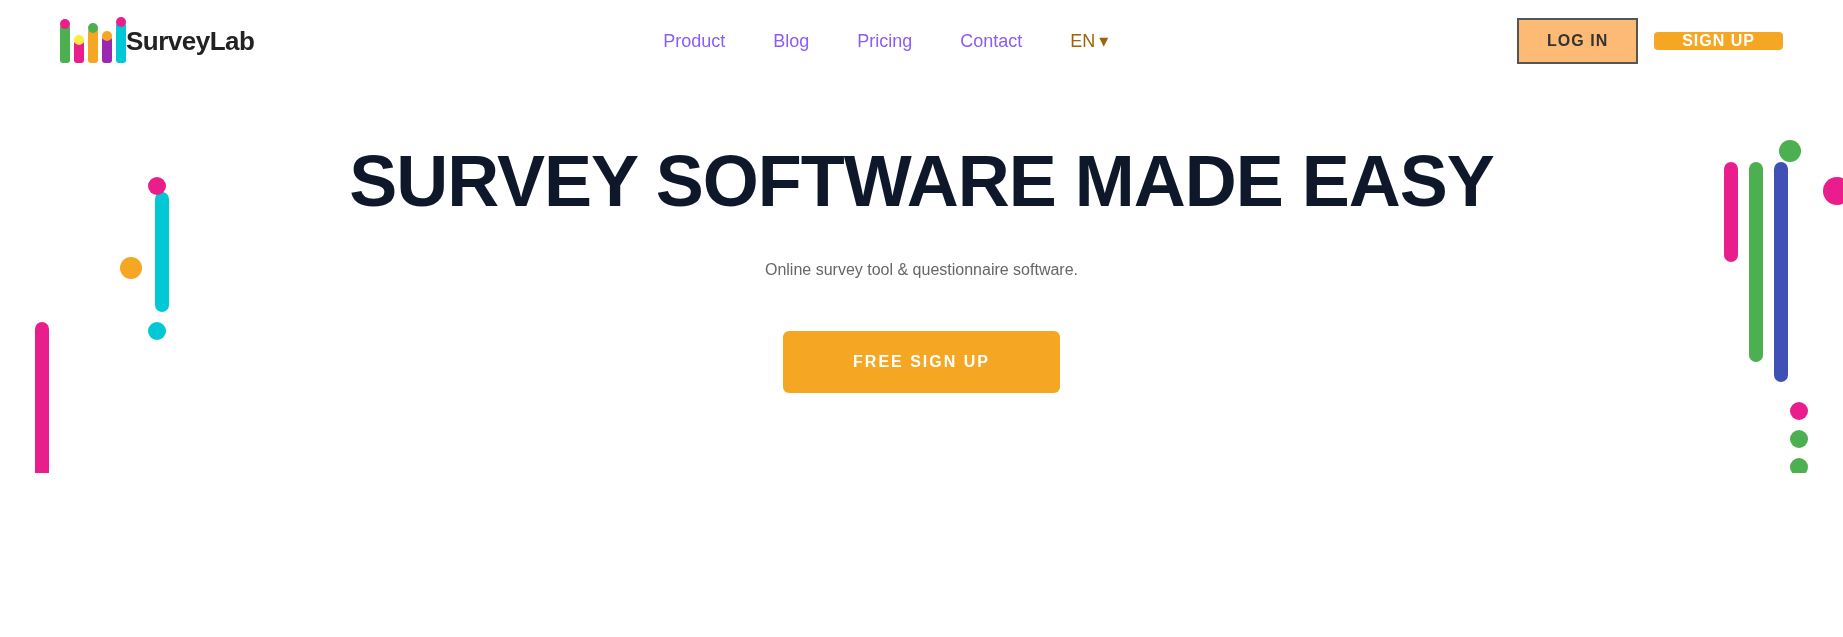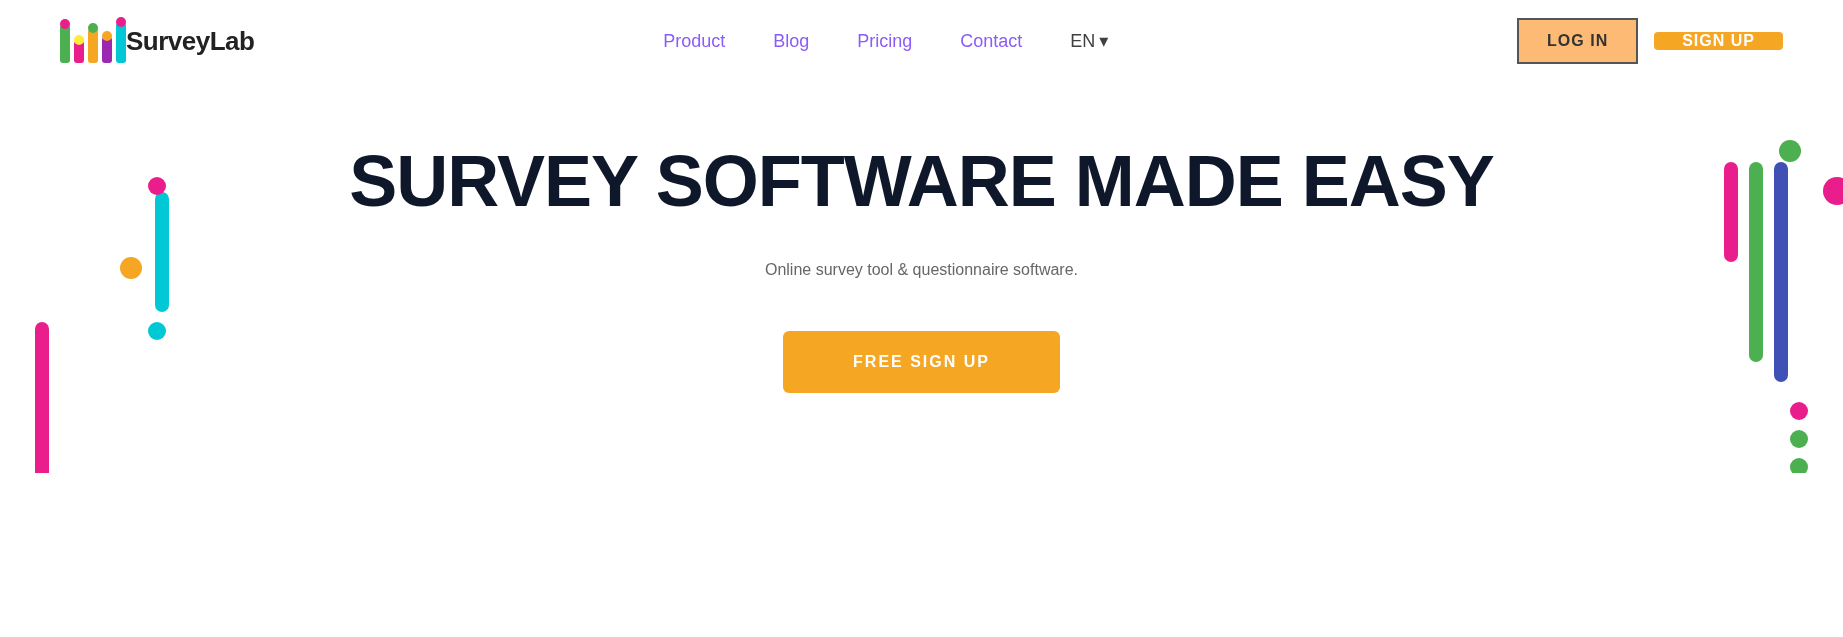--- a/index.html
+++ b/index.html
@@ -39,21 +39,21 @@
       font-size: 18px;
       color: #8b5cf6;
       text-decoration: none;
       cursor: pointer;
     }
     .lang-btn {
       display: flex;
       align-items: center;
       gap: 4px;
       font-size: 18px;
-      color: #404040;
+      color: #a16207;
       cursor: pointer;
       background: none;
       border: none;
     }
     .nav-actions {
       display: flex;
       align-items: center;
       gap: 16px;
     }
     .login-btn {

